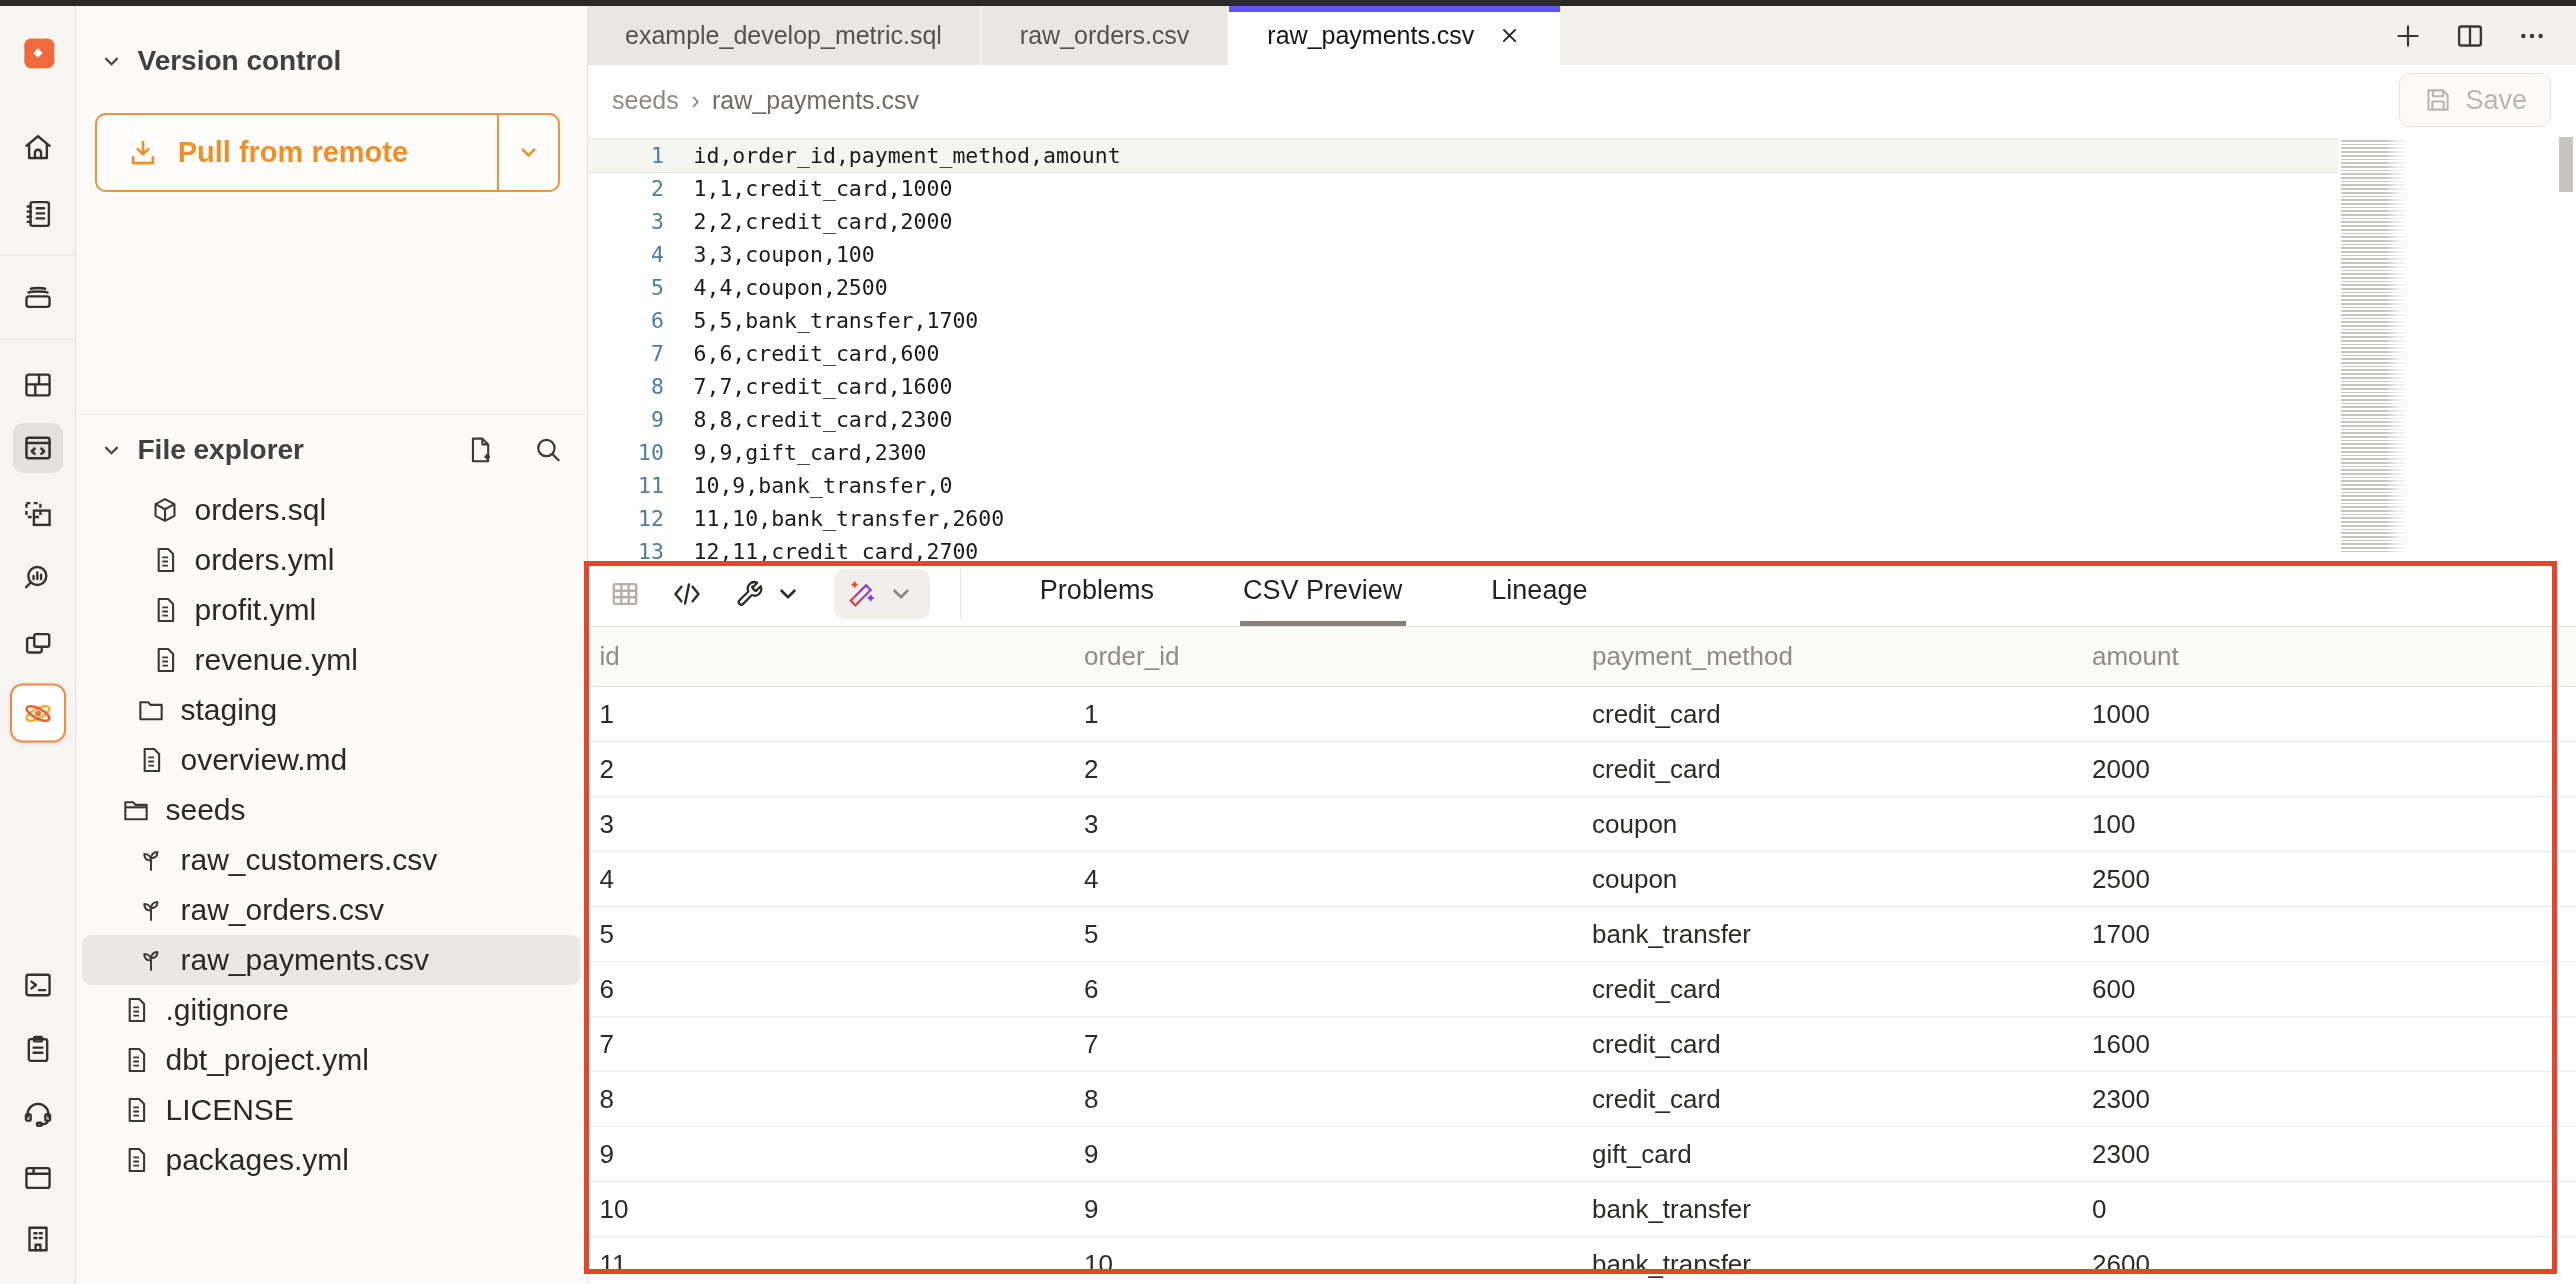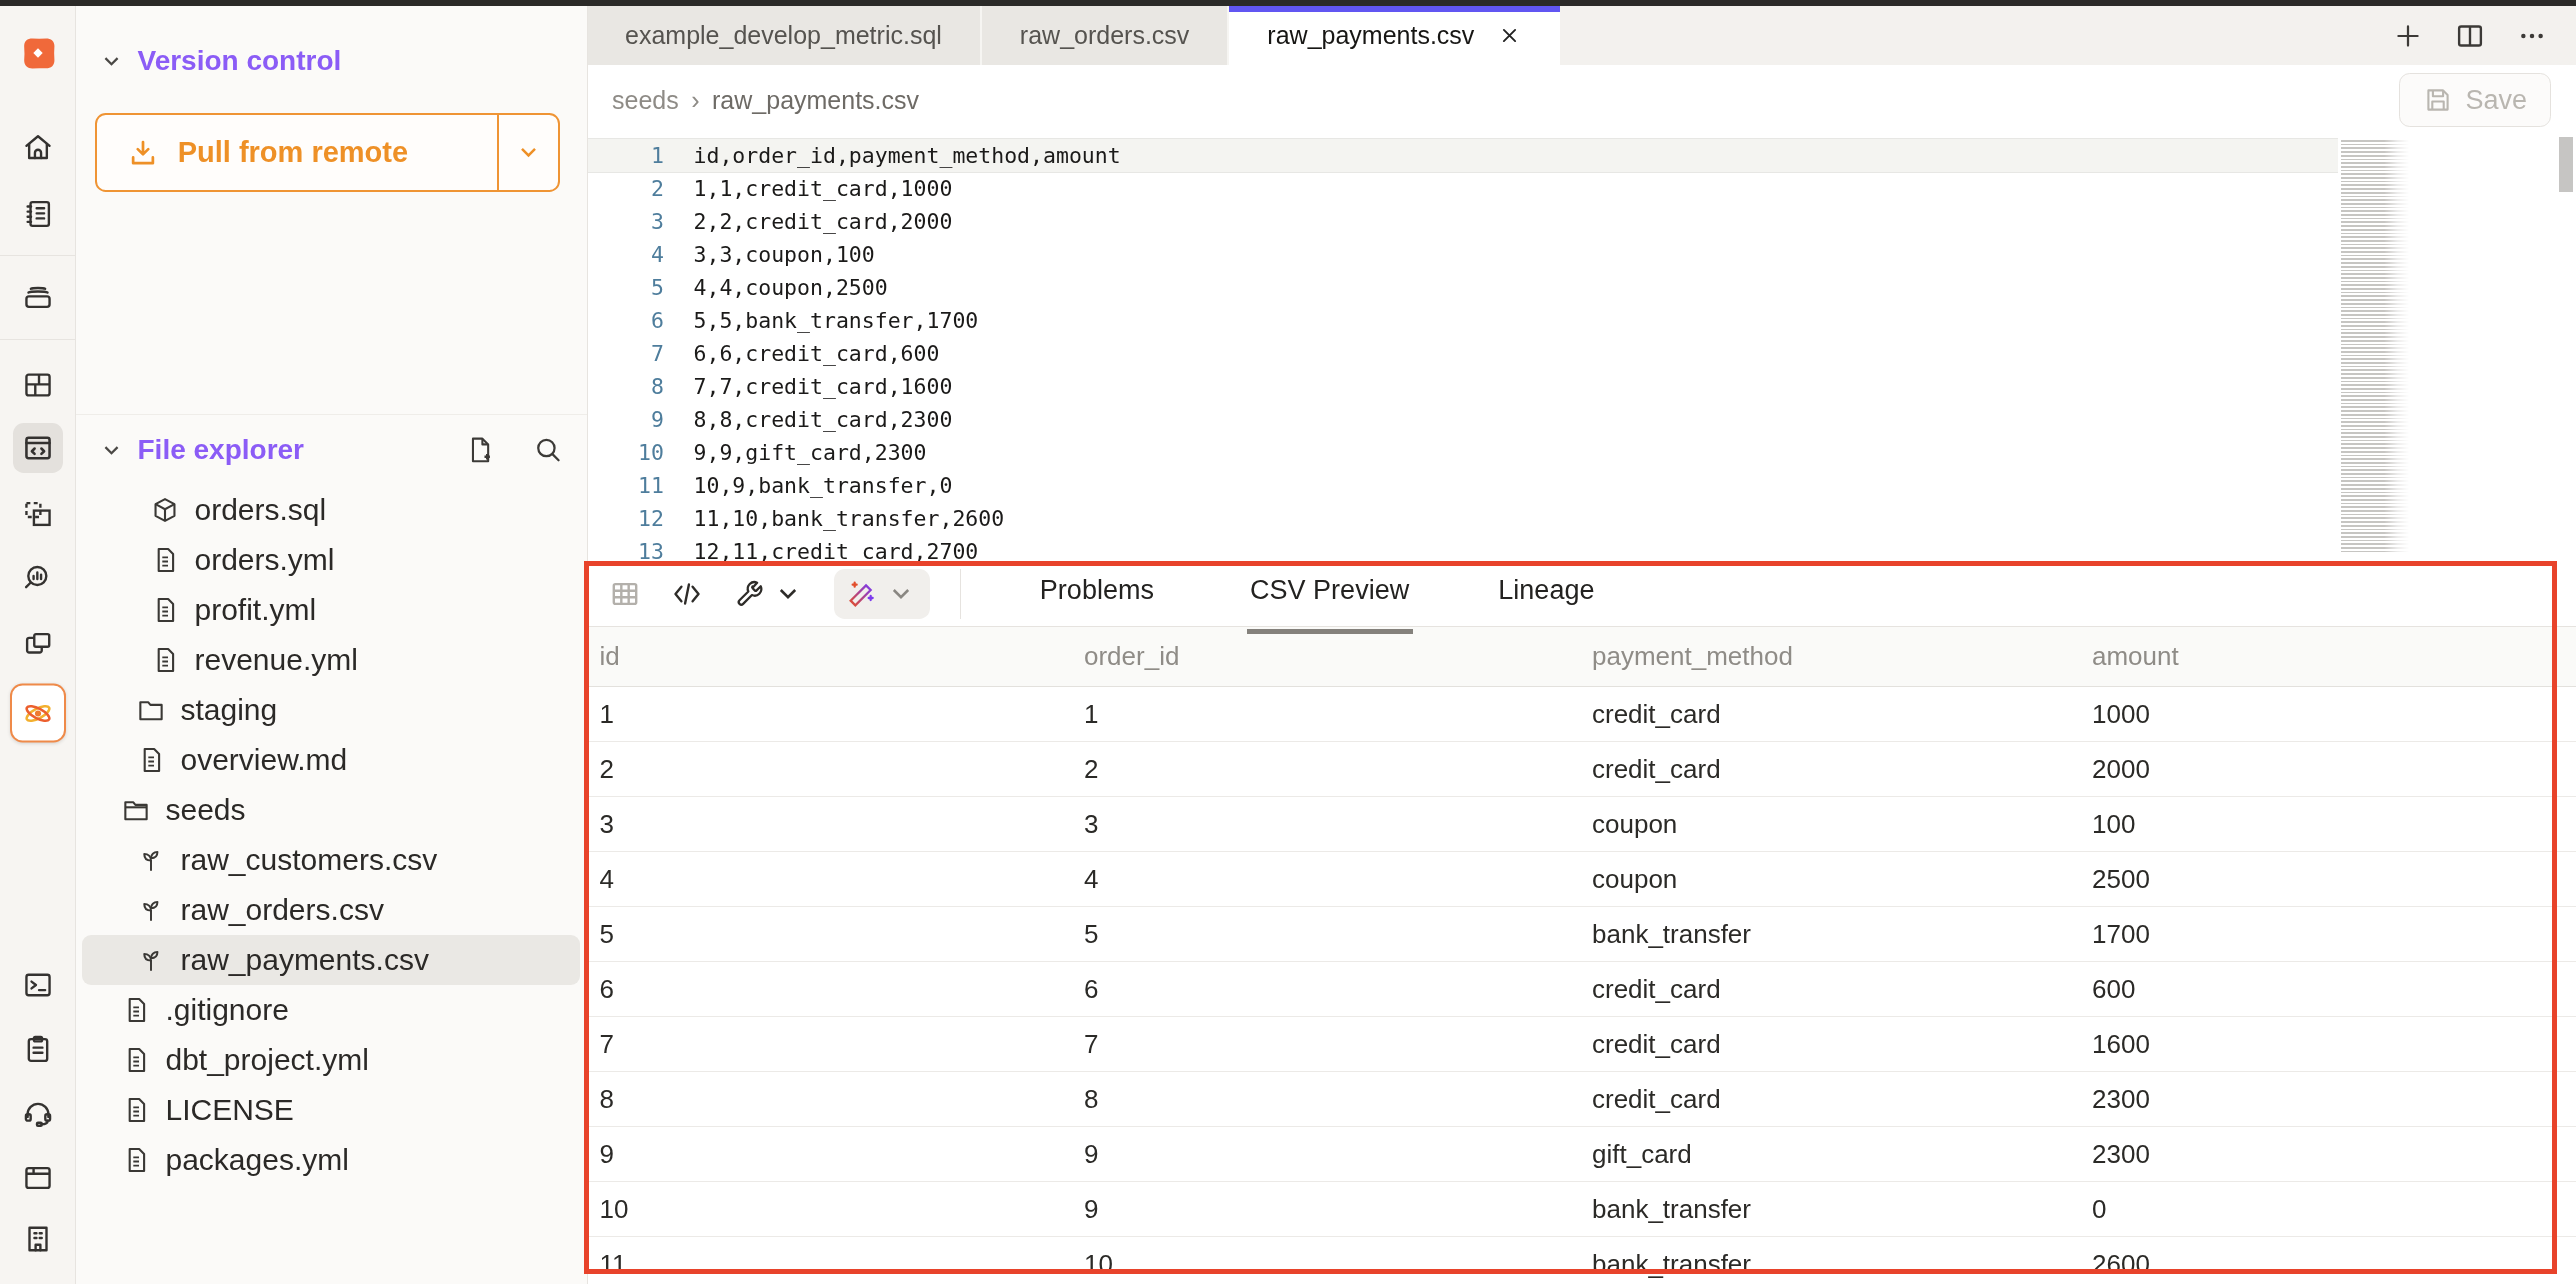--- a/index.html
+++ b/index.html
@@ -24,21 +24,21 @@
   .sidebar{position:absolute;left:75px;top:6.3px;width:512px;height:1278px;background:#fbfaf8;border-right:0.9px solid #e7e4e0;z-index:4;}
   .branchrow{height:52px;background:#fff;border-bottom:0.9px solid #e9e6e2;display:flex;align-items:center;padding:0 19.7px 0 16px;}
   .branchrow .bicon{color:#4a4845;margin-right:9px;}
   .branchrow .bname{font-size:26px;color:#2e2c29;}
   .branchrow .bro{font-size:26px;font-style:italic;color:#595753;margin-left:9px;}
   .branchrow .chbr{margin-left:auto;font-size:26px;font-weight:500;color:#5a47f5;cursor:pointer;}
   .branchrow .cpy{margin-left:19.7px;color:#3c3a37;}
 
   .sechead{display:flex;align-items:center;padding:0 23px;}
   .sechead .chev{color:#4a4845;margin-right:12.5px;}
-  .sechead .sectitle{font-size:28px;font-weight:700;color:#8b5cf6;}
+  .sechead .sectitle{font-size:28px;font-weight:700;color:#404040;}
   .vc-head{margin-top:30px;height:50px;}
   .pullbtn{margin:27px 27px 0 19.7px;height:75px;border:2.2px solid #ef9434;border-radius:10.7px;display:flex;align-items:stretch;background:#fffdfb;overflow:hidden;}
   .pullbtn .pmain{flex:1;display:flex;align-items:center;gap:18px;padding-left:29px;color:#ee9026;font-size:29px;font-weight:700;cursor:pointer;}
   .pullbtn .psep{width:1.8px;background:#ef9434;}
   .pullbtn .pchev{width:59px;display:flex;align-items:center;justify-content:center;color:#ee9026;cursor:pointer;}
 
   .fe-head{margin-top:222px;height:52px;border-top:0.9px solid #efede9;padding-top:9px;}
   .fe-head .feacts{margin-left:auto;display:flex;gap:36px;color:#3c3a37;}
 
   .filelist{margin-top:9px;}
@@ -84,21 +84,21 @@
   .ptoolbar{height:64px;display:flex;align-items:stretch;border-bottom:0.9px solid #e6e3df;}
   .pticons{display:flex;align-items:center;gap:30px;padding:0 21.5px 0 21.5px;}
   .pti{display:flex;align-items:center;justify-content:center;color:#2e2c29;cursor:pointer;}
   .pti svg{width:32px;height:32px;}
   .pti.disabled{color:#b3b0ab;cursor:default;}
   .ptgroup{display:flex;align-items:center;gap:7.2px;}
   .wandpill{background:#f1efec;border-radius:10.7px;display:flex;align-items:center;gap:7.2px;padding:9px 12.5px;cursor:pointer;}
   .pdivider{width:0.9px;background:#e6e3df;margin:7.2px 0 7.2px 9px;}
   .ptabs{display:flex;align-items:stretch;margin-left:34px;}
   .ptab{display:flex;align-items:flex-start;padding:12.5px 41px 0 41px;font-size:27px;color:#232220;cursor:pointer;position:relative;}
-  .ptab.active span{border-bottom:5.4px solid #84817c;padding-bottom:23px;margin-left:7px;}
+  .ptab.active span{border-bottom:5.4px solid #84817c;padding-bottom:15px;}
   .ptab span{padding:0 3.6px;}
 
   .ptable{width:100%;}
   .thead{height:59px;background:#fafaf8;border-bottom:0.9px solid #e3e1dd;display:flex;align-items:center;font-size:26px;color:#8f8c87;}
   .trow{height:54px;display:flex;align-items:center;font-size:26px;color:#2b2a27;border-bottom:0.9px solid #eceae7;background:#fff;}
   .c0{width:497px;padding-left:12.5px;box-sizing:border-box;flex:0 0 auto;}
   .c1{width:508px;flex:0 0 auto;}
   .c2{width:500px;flex:0 0 auto;}
   .c3{flex:1;}
 

